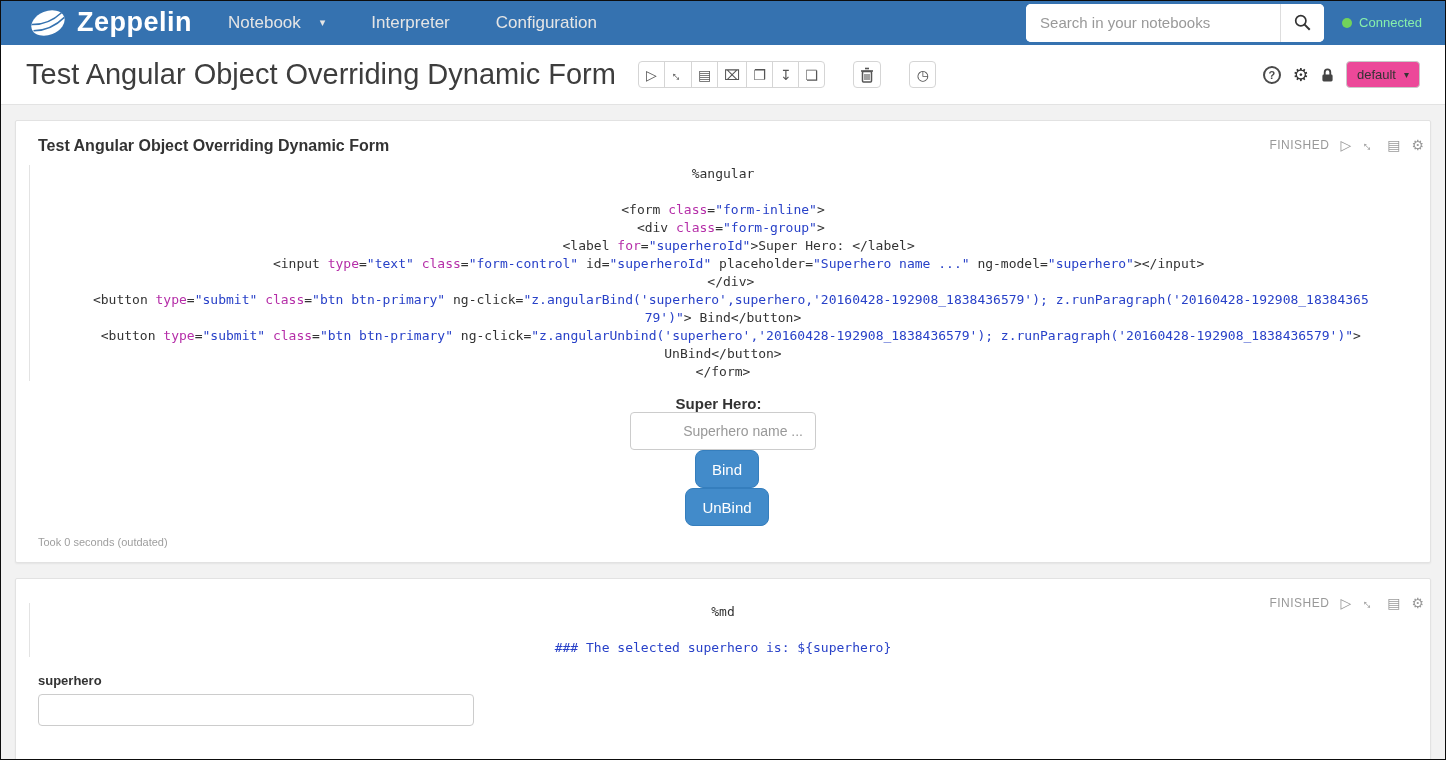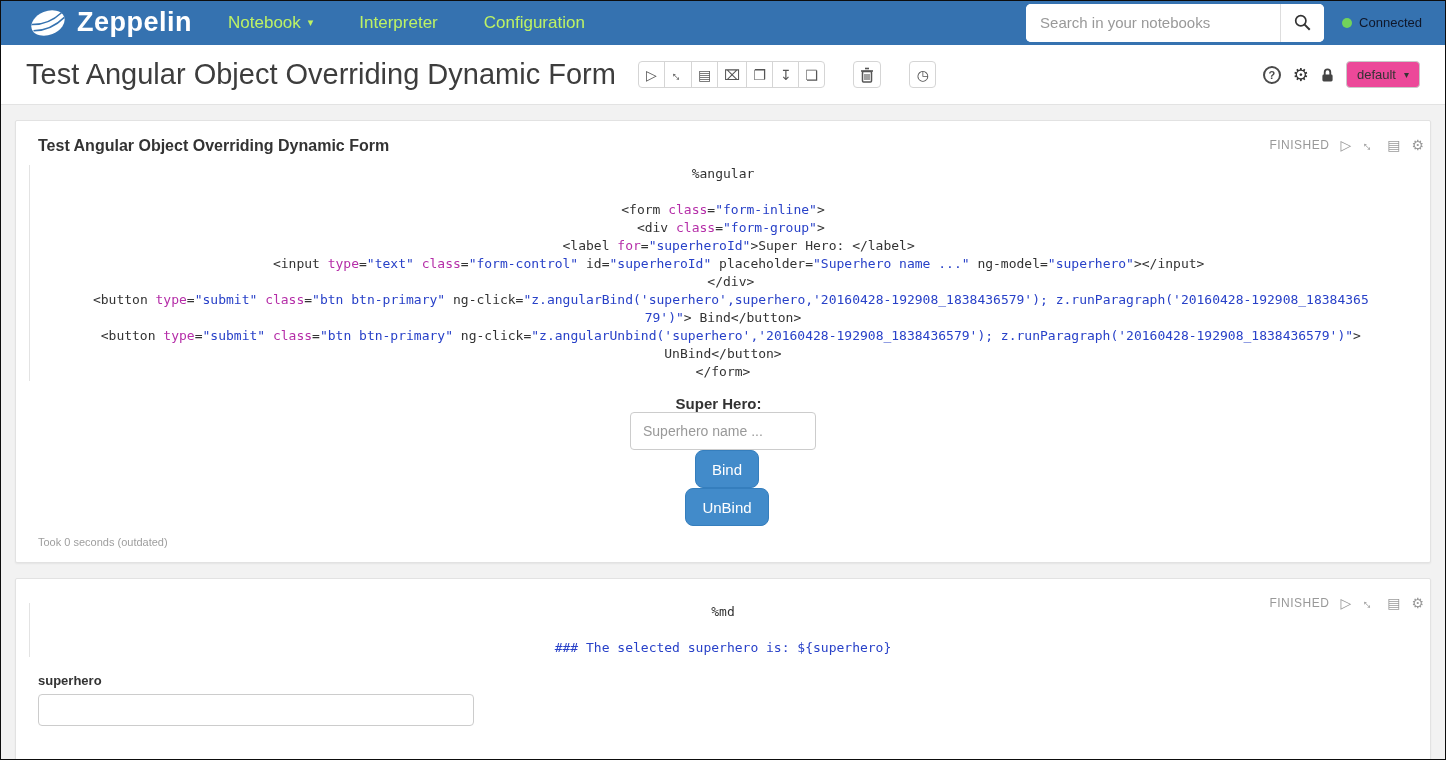--- a/index.html
+++ b/index.html
@@ -5,29 +5,29 @@
   * { box-sizing: border-box; margin: 0; padding: 0; }
   html, body { width: 1446px; height: 760px; overflow: hidden; }
   body { font-family: "Liberation Sans", "DejaVu Sans", sans-serif; background: #f2f2f2; position: relative; }
   .frame { position: fixed; inset: 0; border: 1px solid #0d0d0d; pointer-events: none; z-index: 90; }
 
   
   .navbar { display: flex; align-items: center; height: 45px; background: #3572b0; padding: 0 16px; }
   .brand { display: flex; align-items: center; gap: 9px; margin-left: 12px; cursor: pointer; }
   .brand-name { color: #fff; font-size: 27px; font-weight: bold; letter-spacing: .5px; }
   .nav-menu { display: flex; margin-left: 36px; gap: 46px; }
-  .nav-item { color: #bef264; font-size: 17px; cursor: pointer; display: flex; align-items: center; gap: 7px; text-align: center; }
+  .nav-item { color: #e5e5e5; font-size: 17px; cursor: pointer; display: flex; align-items: center; gap: 19px; text-align: center; }
   .caret { font-size: 11px; line-height: 1; }
   .search-wrap { margin-left: auto; display: flex; height: 38px; background: #fff; border-radius: 5px; overflow: hidden; }
   .search-input { width: 254px; border: none; padding: 16px 14px; font-size: 15px; outline: none; color: #333; font-family: inherit; }
   .search-input::placeholder { color: #999; }
   .search-btn { width: 44px; background: #fff; border: none; border-left: 1px solid #ddd; display: flex; align-items: center; justify-content: center; cursor: pointer; }
   .connected { display: flex; align-items: center; gap: 7px; margin: 0 8px 0 18px; }
   .dot { width: 10px; height: 10px; border-radius: 50%; background: #72d35b; }
-  .connected-label { color: #0f172a; font-size: 13px; }
+  .connected-label { color: #86efac; font-size: 13px; }
 
   
   .note-header { display: flex; align-items: center; background: #fff; padding: 0 26px; height: 60px; border-bottom: 1px solid #e3e3e3; }
   .note-title { font-size: 29px; font-weight: 400; color: #3d3d3d; white-space: nowrap; cursor: text; }
   .nh-toolbar { display: flex; align-items: center; margin-left: 22px; }
   .btn-group { display: flex; }
   .tbtn { min-width: 27px; height: 27px; display: flex; align-items: center; justify-content: center; background: #fff; border: 1px solid #d5d5d5; margin-left: -1px; color: #555; font-size: 14px; cursor: pointer; padding: 0 6px; }
   .btn-group .tbtn:first-child { border-radius: 4px 0 0 4px; margin-left: 0; }
   .btn-group .tbtn:last-child { border-radius: 0 4px 4px 0; }
   .tbtn.single { border-radius: 4px; margin-left: 28px; }
@@ -48,21 +48,21 @@
   .rot45 { display: inline-block; transform: rotate(45deg); }
 
   .code { font-family: "DejaVu Sans Mono", "Liberation Mono", monospace; font-size: 13px; line-height: 18px; color: #333; border-left: 1px solid #e3e3e3; padding-left: 8px; margin-left: -9px; cursor: text; }
   .code-line { white-space: pre-wrap; text-align: center; }
   .tk-p { color: #333; }
   .tk-a { color: #b52ea8; }
   .tk-s { color: #2841c8; }
 
   .angular-form { display: flex; align-items: center; margin-top: 14px; flex-direction: column; }
   .af-label { font-size: 15px; font-weight: bold; color: #333; margin-right: 9px; }
-  .af-input { width: 186px; height: 38px; border: 1px solid #ccc; border-radius: 4px; padding: 0 12px; font-size: 14px; color: #555; font-family: inherit; }
+  .af-input { width: 186px; height: 38px; border: 1px solid #ccc; border-radius: 4px; padding: 0 12px; font-size: 14px; color: #555; font-family: inherit; text-align: right; }
   .af-input::placeholder { color: #999; }
   .btn-primary { height: 38px; padding: 0 16px; margin-left: 8px; background: #428bca; border: 1px solid #357ebd; border-radius: 8px; color: #fff; font-size: 15px; cursor: pointer; font-family: inherit; }
   .took { margin-top: 10px; font-size: 11px; color: #9e9e9e; }
 
   .card2 .code { margin-top: 12px; }
   .df-label { font-size: 13px; font-weight: bold; color: #333; margin: 16px 0 6px; }
   .df-input { width: 436px; height: 32px; border: 1px solid #ccc; border-radius: 4px; padding: 0 10px; font-size: 14px; color: #333; font-family: inherit; display: block; }
   .md-heading { font-size: 28px; font-weight: bold; color: #333; margin-top: 30px; }
   .card2 .took { margin-top: 14px; }
 </style>

